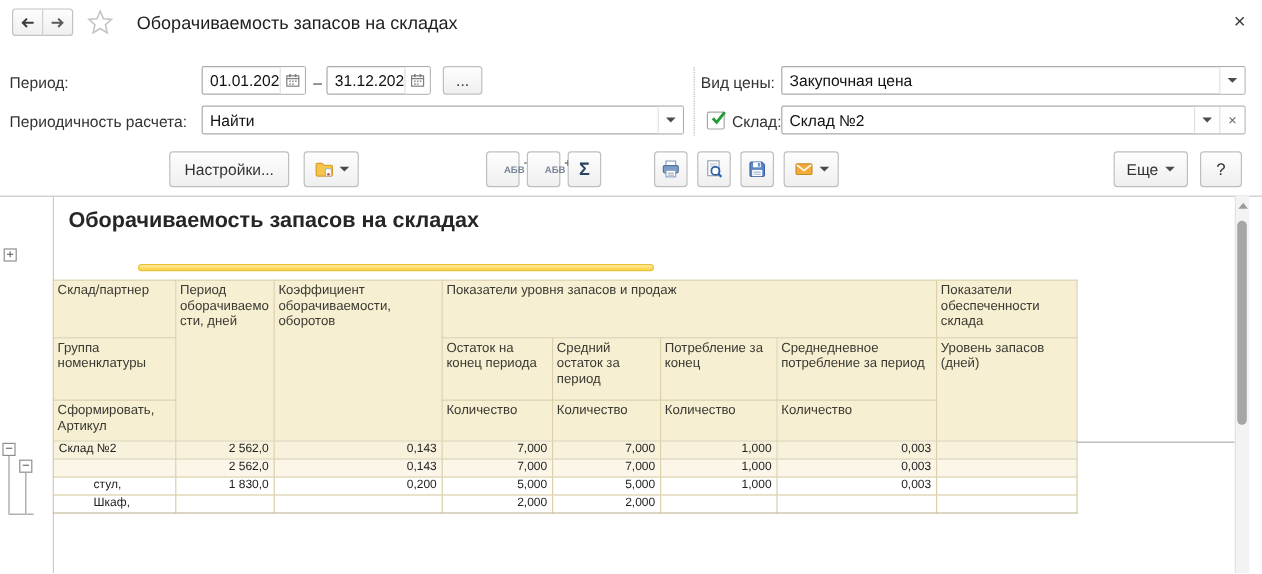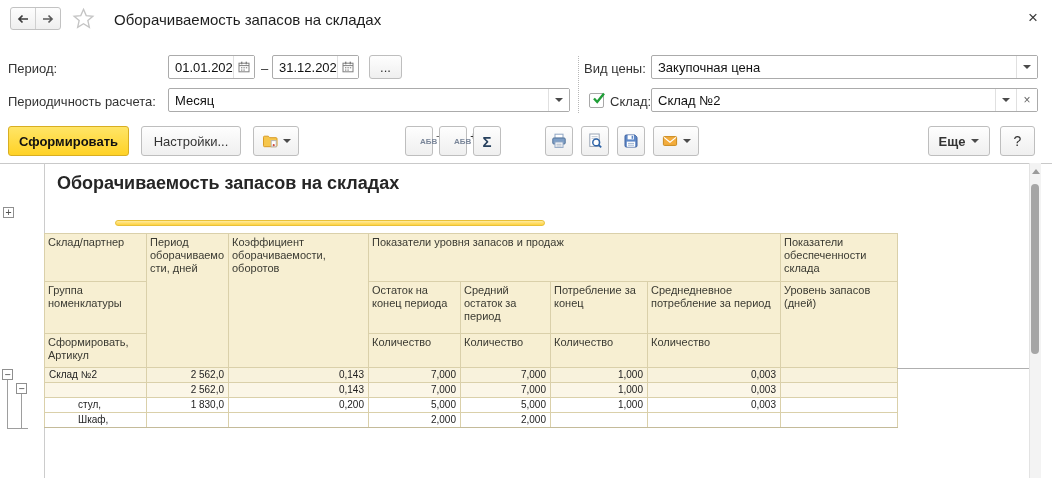--- a/index.html
+++ b/index.html
@@ -146,21 +146,21 @@
   <div class="abs lbl" style="left:584px; top:61px;">Вид цены:</div>
   <div class="abs field" style="left:651px; top:55px; width:387px;">
     <span class="txt">Закупочная цена</span>
     <span class="fbtn">
         <span class="arr-down"></span>
       </span>
   </div>
 
   <div class="abs lbl" style="left:8px; top:94px;">Периодичность расчета:</div>
   <div class="abs field" style="left:168px; top:88px; width:402px;">
-    <span class="txt">Месяц</span>
+    <span class="txt">Найти</span>
     <span class="fbtn">
         <span class="arr-down"></span>
       </span>
   </div>
 
   <div class="abs splitter" style="left:578px; top:56px; height:57px;"></div>
 
   <div class="abs checkbox" style="left:589px; top:93px;">
     <svg width="16" height="16" viewBox="0 0 16 16">
         <path d="M3 8.5 L6.2 12 L13 3.5" fill="none" stroke="#1F9E37" stroke-width="2.4"></path>
@@ -168,21 +168,20 @@
   </div>
   <div class="abs lbl" style="left:610px; top:94px;">Склад:</div>
   <div class="abs field" style="left:651px; top:88px; width:387px;">
     <span class="txt">Склад №2</span>
     <span class="fbtn">
         <span class="arr-down"></span>
       </span>
     <span class="fbtn" style="font-size:12px; color:#666;">×</span>
   </div>
 
-  <div class="abs btn tbtn accent" style="left:8px; width:121px;">Сформировать</div>
   <div class="abs btn tbtn" style="left:141px; width:100px;">Настройки...</div>
 
   <div class="abs btn tbtn combo-btn" style="left:253px; width:46px;">
     <svg class="icon16" viewBox="0 0 16 16">
         <path d="M1.5 4.2 a1 1 0 0 1 1 -1 h3.8 l1.5 1.5 h6.2 a1 1 0 0 1 1 1 v7 a1 1 0 0 1 -1 1 H2.5 a1 1 0 0 1 -1 -1 z" fill="#F6C64B" stroke="#D89B25"></path>
         <rect x="9.2" y="7.6" width="5" height="6.2" fill="#FFFFFF" stroke="#B5B5B5"></rect>
         <circle cx="11.7" cy="12.2" r="1.1" fill="#D04A3A"></circle>
       </svg>
     <span class="arr-down"></span>
   </div>
@@ -229,21 +228,21 @@
       </svg>
   </div>
   <div class="abs btn tbtn combo-btn" style="left:653px; width:46px;">
     <svg class="icon16" viewBox="0 0 16 16">
         <rect x="1.4" y="3.6" width="13.2" height="8.8" rx="1" fill="#F3AC3C" stroke="#C98A1E"></rect>
         <path d="M2 4.4 L8 9.2 L14 4.4" fill="none" stroke="#FFFFFF" stroke-width="1.2"></path>
       </svg>
     <span class="arr-down"></span>
   </div>
 
-  <div class="abs btn tbtn" style="left:928px; width:62px;font-weight:bold;">
+  <div class="abs btn tbtn" style="left:928px; width:62px;">
     <span>Еще</span>
     <span class="arr-down more-arrow"></span>
   </div>
   <div class="abs btn tbtn qmark" style="left:1000px; width:35px;">?</div>
 
   <div class="abs hline" style="left:0; top:163px; width:1052px;"></div>
   <div class="abs vline" style="left:44px; top:163px; height:315px;"></div>
 
   <div class="abs tree-box" style="left:3px; top:207px;">+</div>
   <div class="abs tree-box" style="left:2px; top:369px;">−</div>

